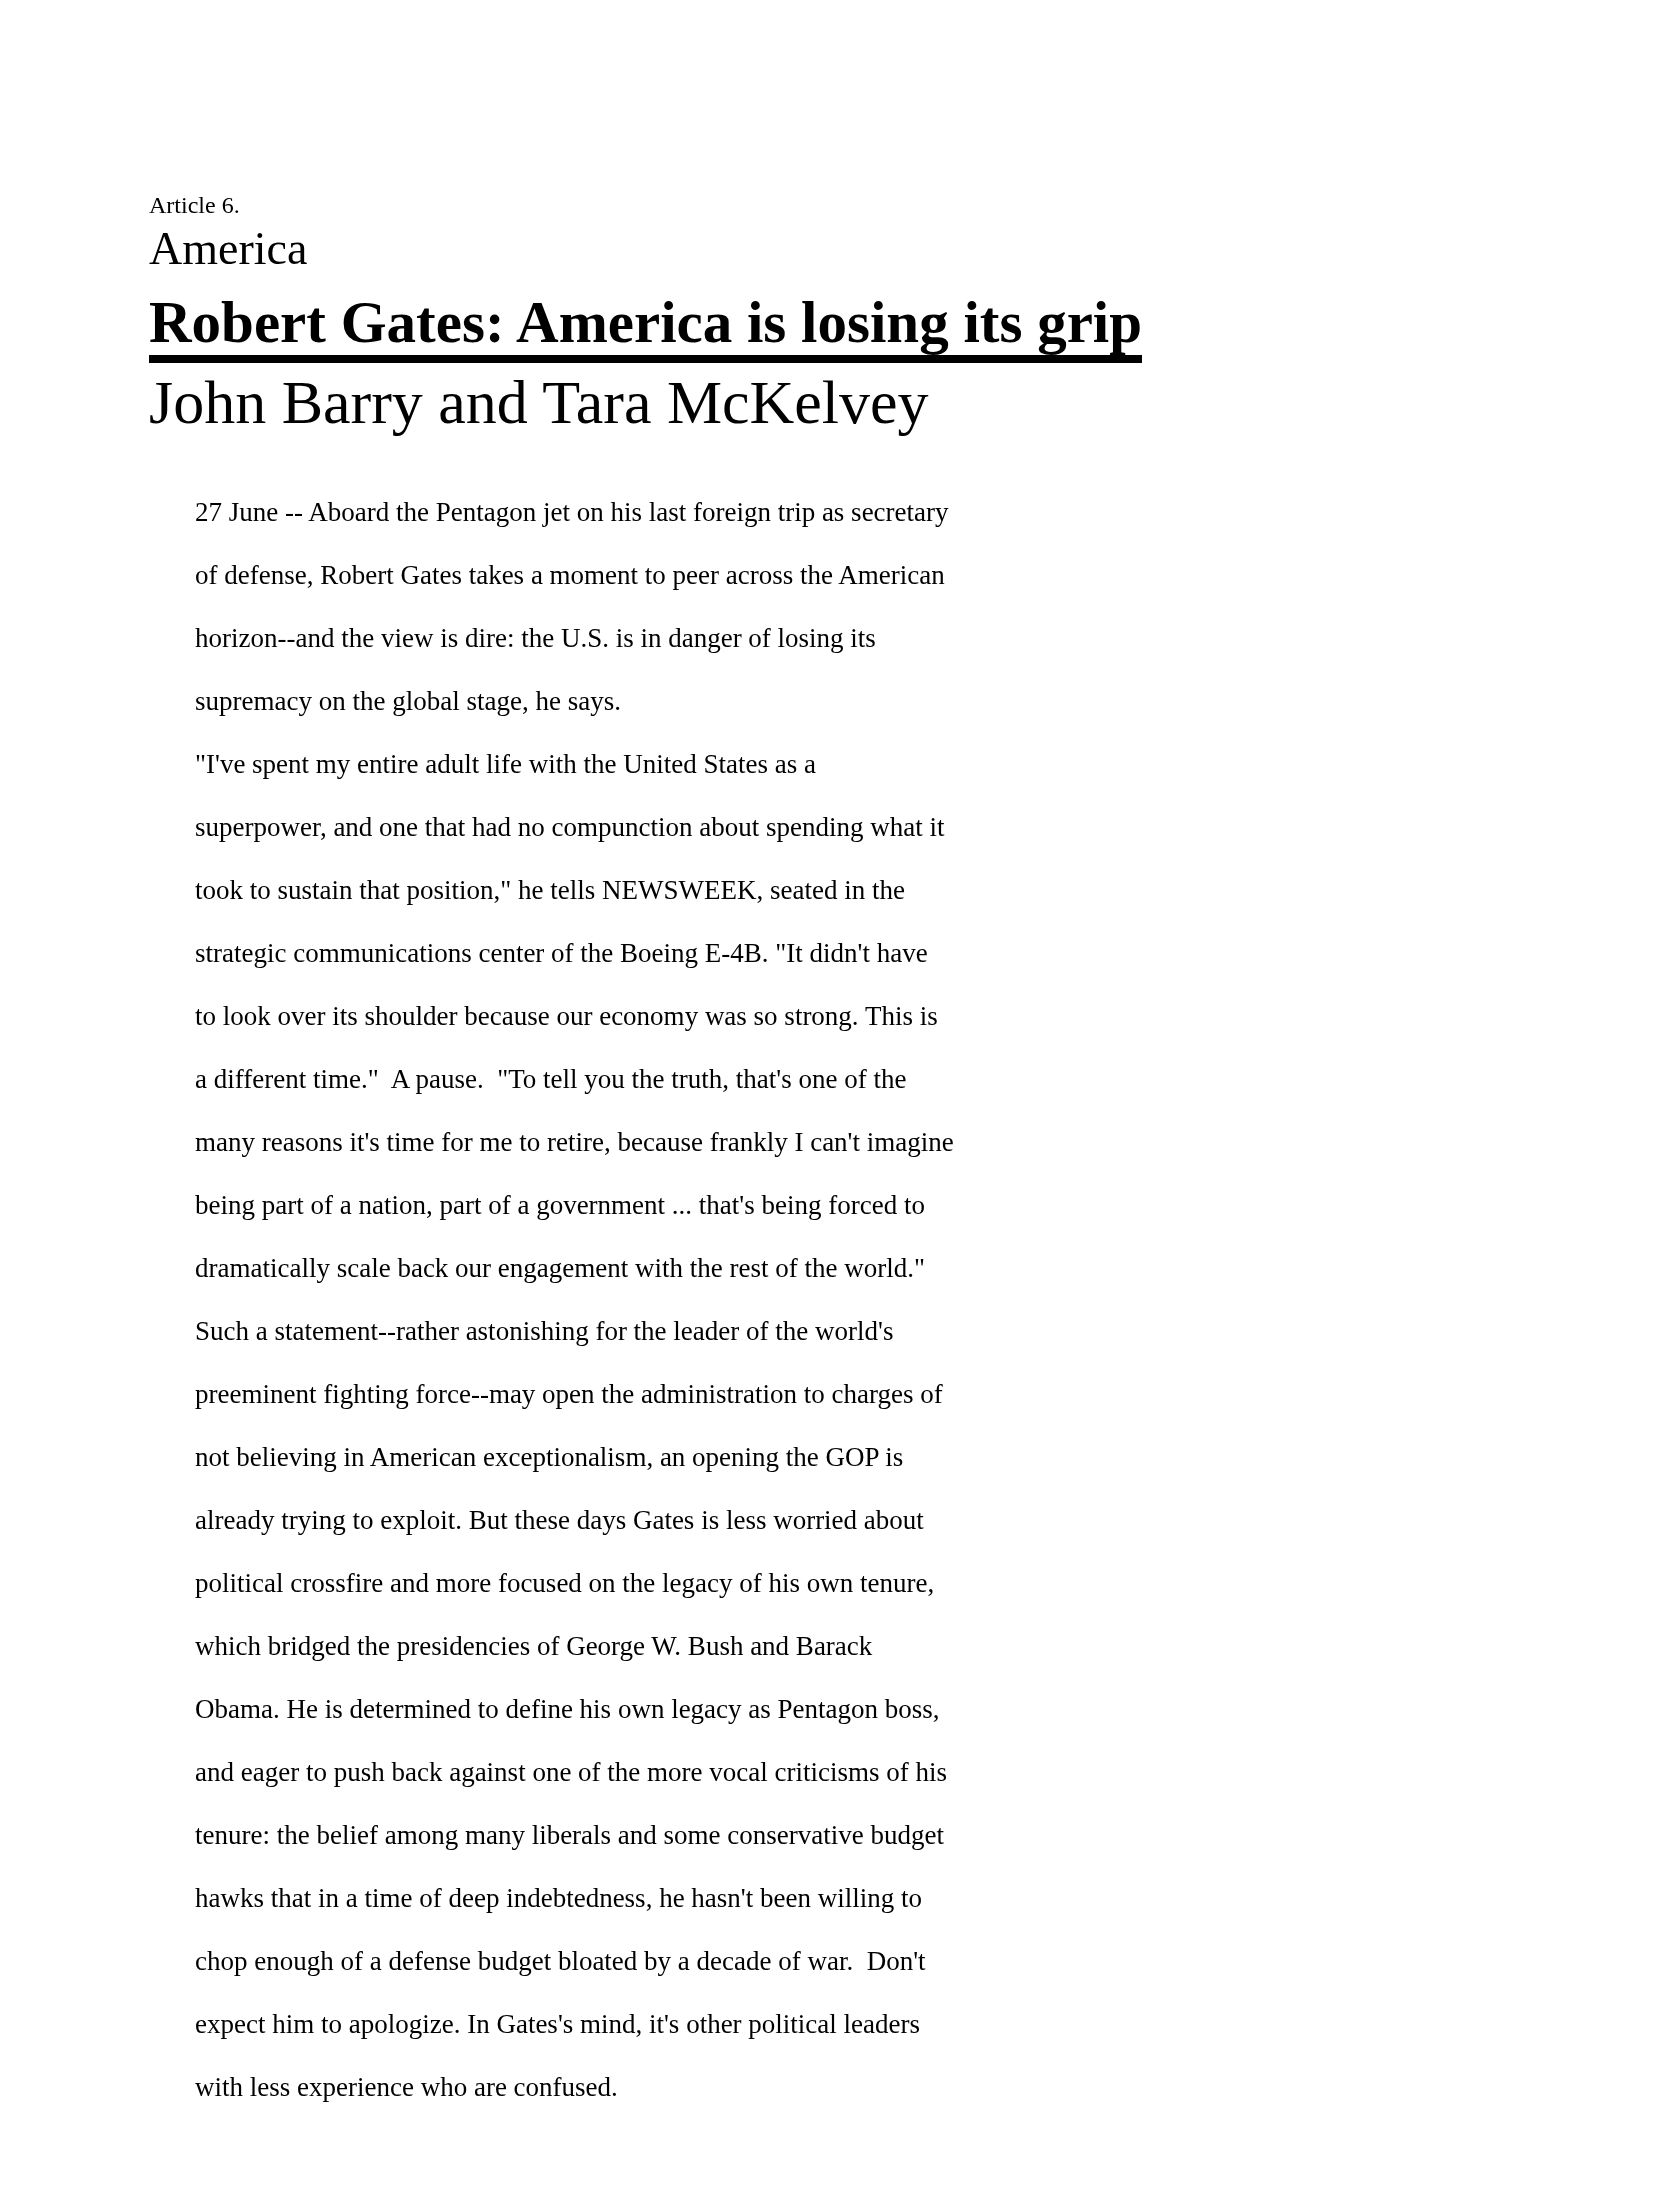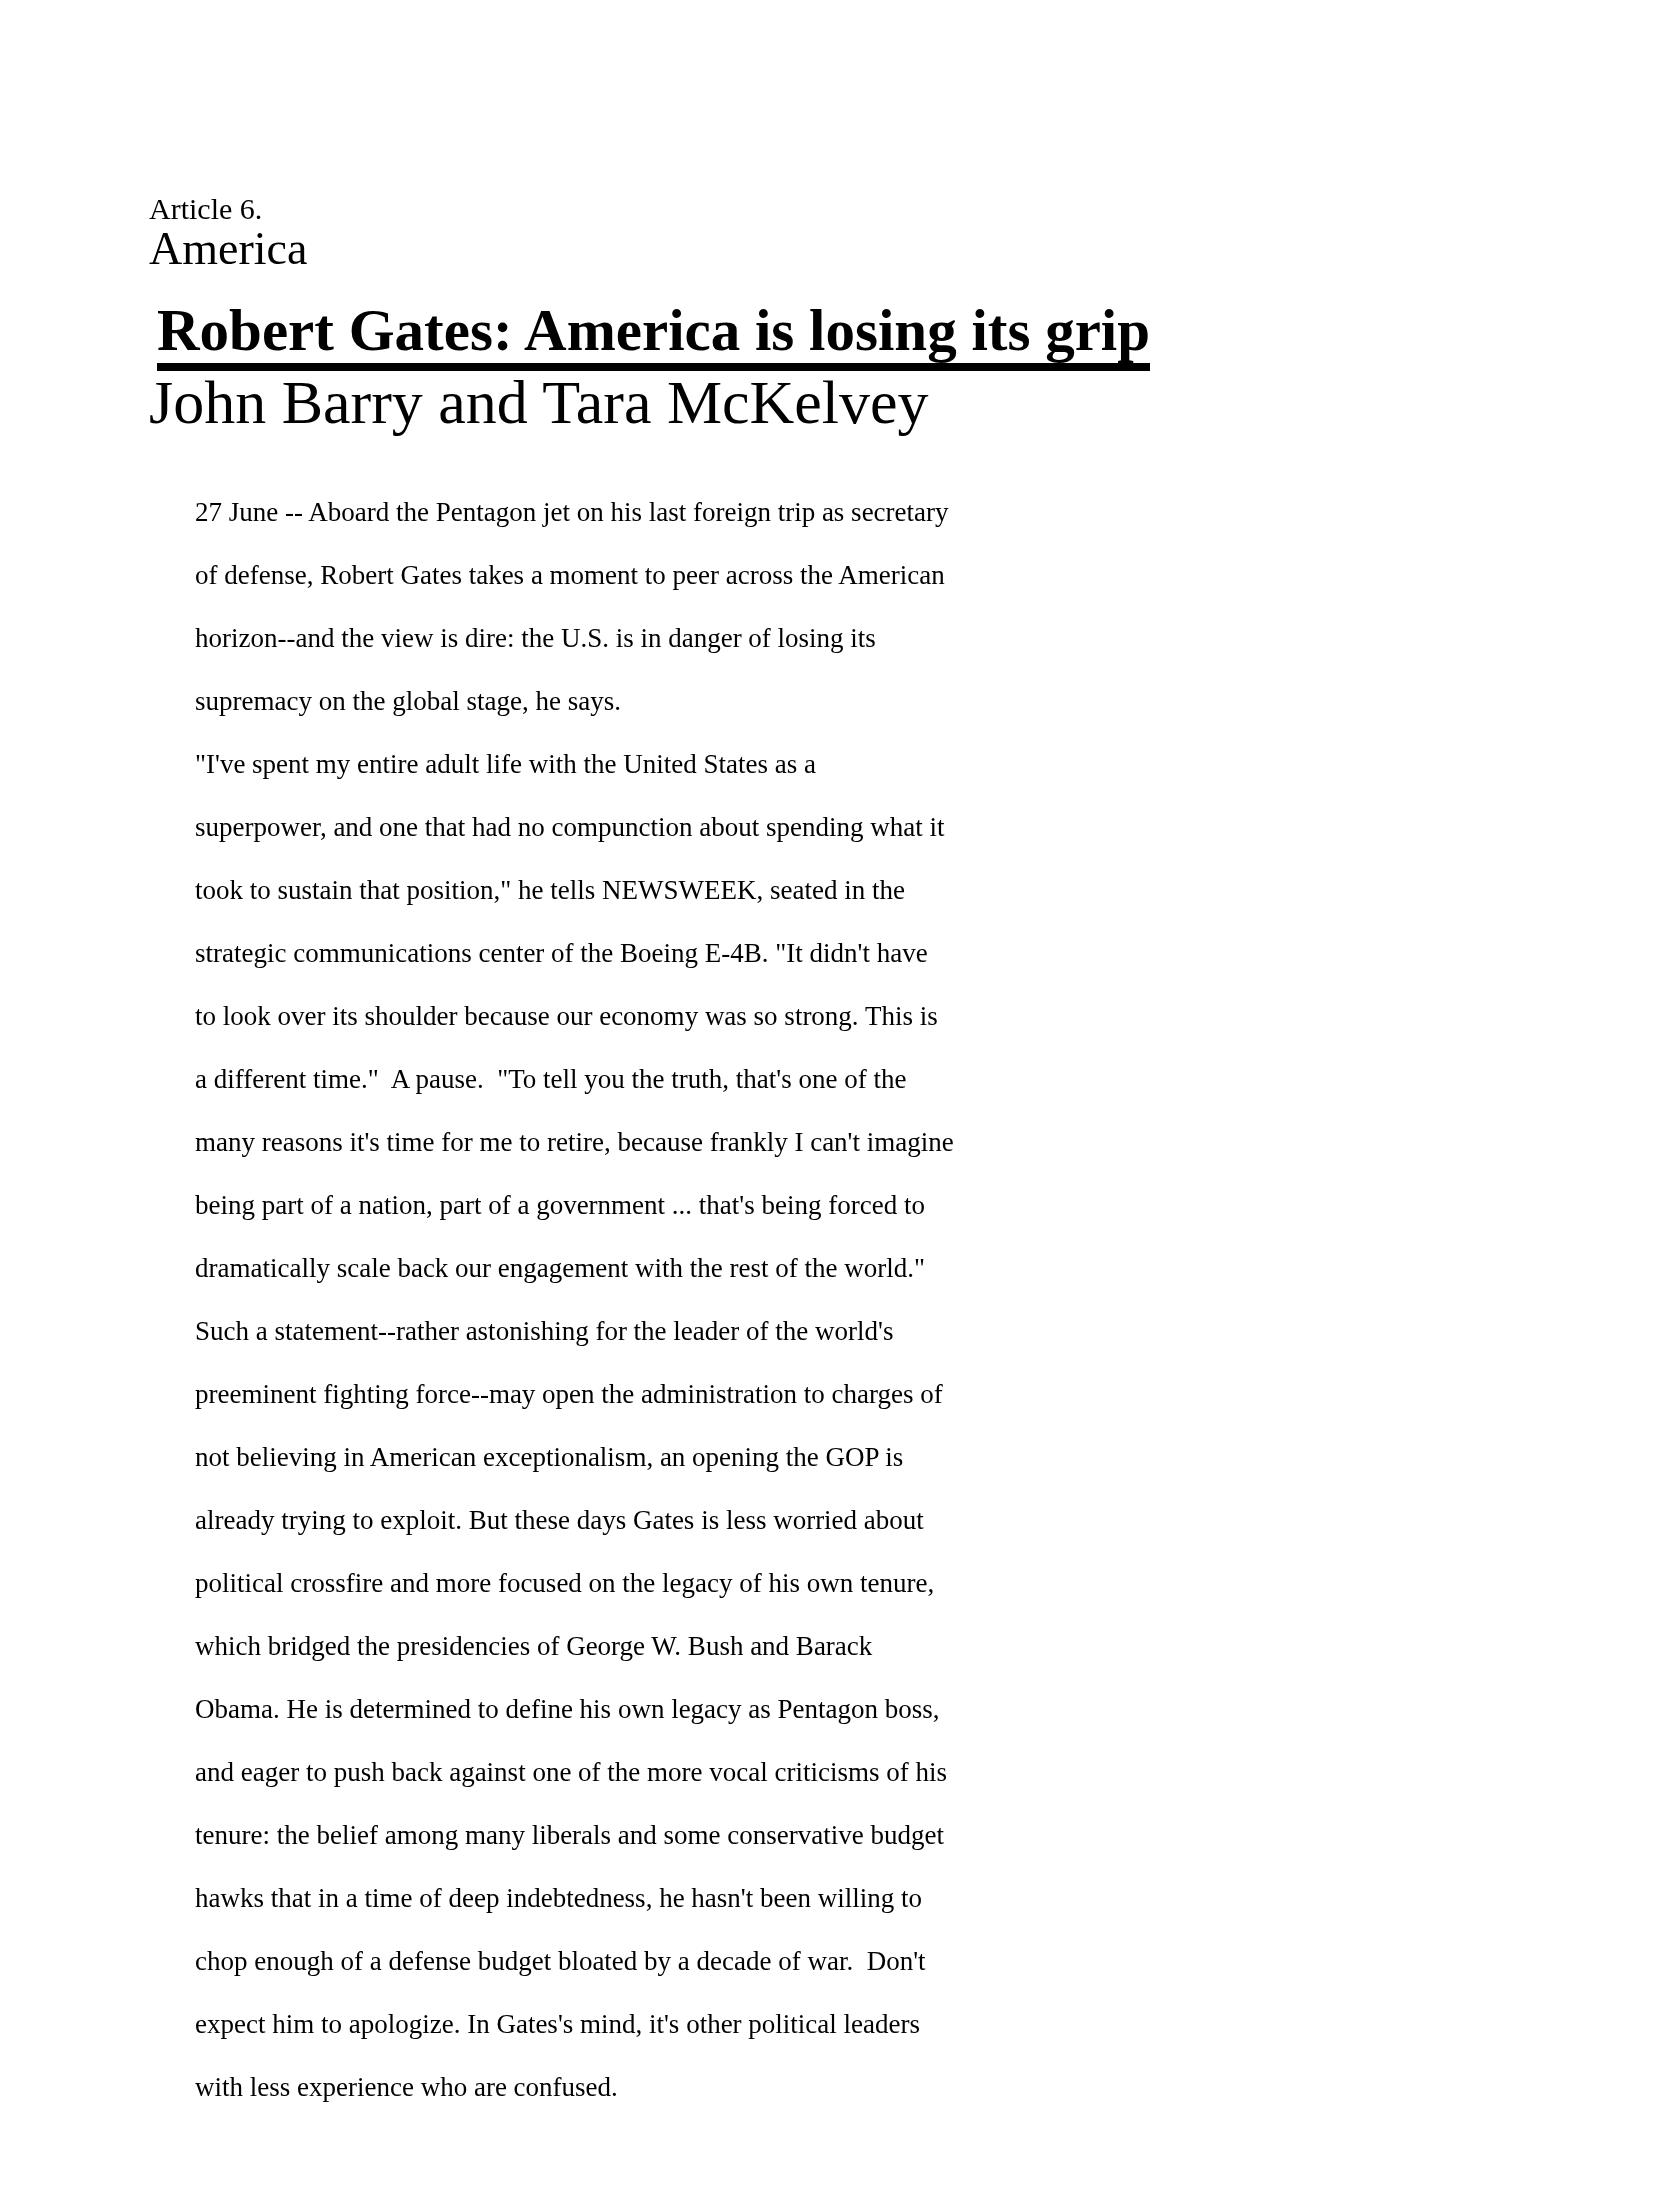--- a/index.html
+++ b/index.html
@@ -18,35 +18,35 @@
     left: 0;
     width: 100%;
     text-align: center;
     font-size: 35px;
     line-height: 1.1;
   }
   .article-label {
     position: absolute;
     left: 149px;
     top: 192px;
-    font-size: 30px;
+    font-size: 24px;
     line-height: 1.1;
   }
   .publication {
     position: absolute;
     left: 149px;
     top: 224px;
     font-size: 46px;
     line-height: 1.1;
   }
   .title {
     position: absolute;
     left: 149px;
     top: 293px;
-    margin: 8px;
+    margin: 0;
     font-size: 59px;
     font-weight: bold;
     line-height: 59px;
     white-space: nowrap;
   }
   .title .title-text {
     display: inline-block;
     border-bottom: 8.5px solid #000000;
     padding-bottom: 3.3px;
   }

